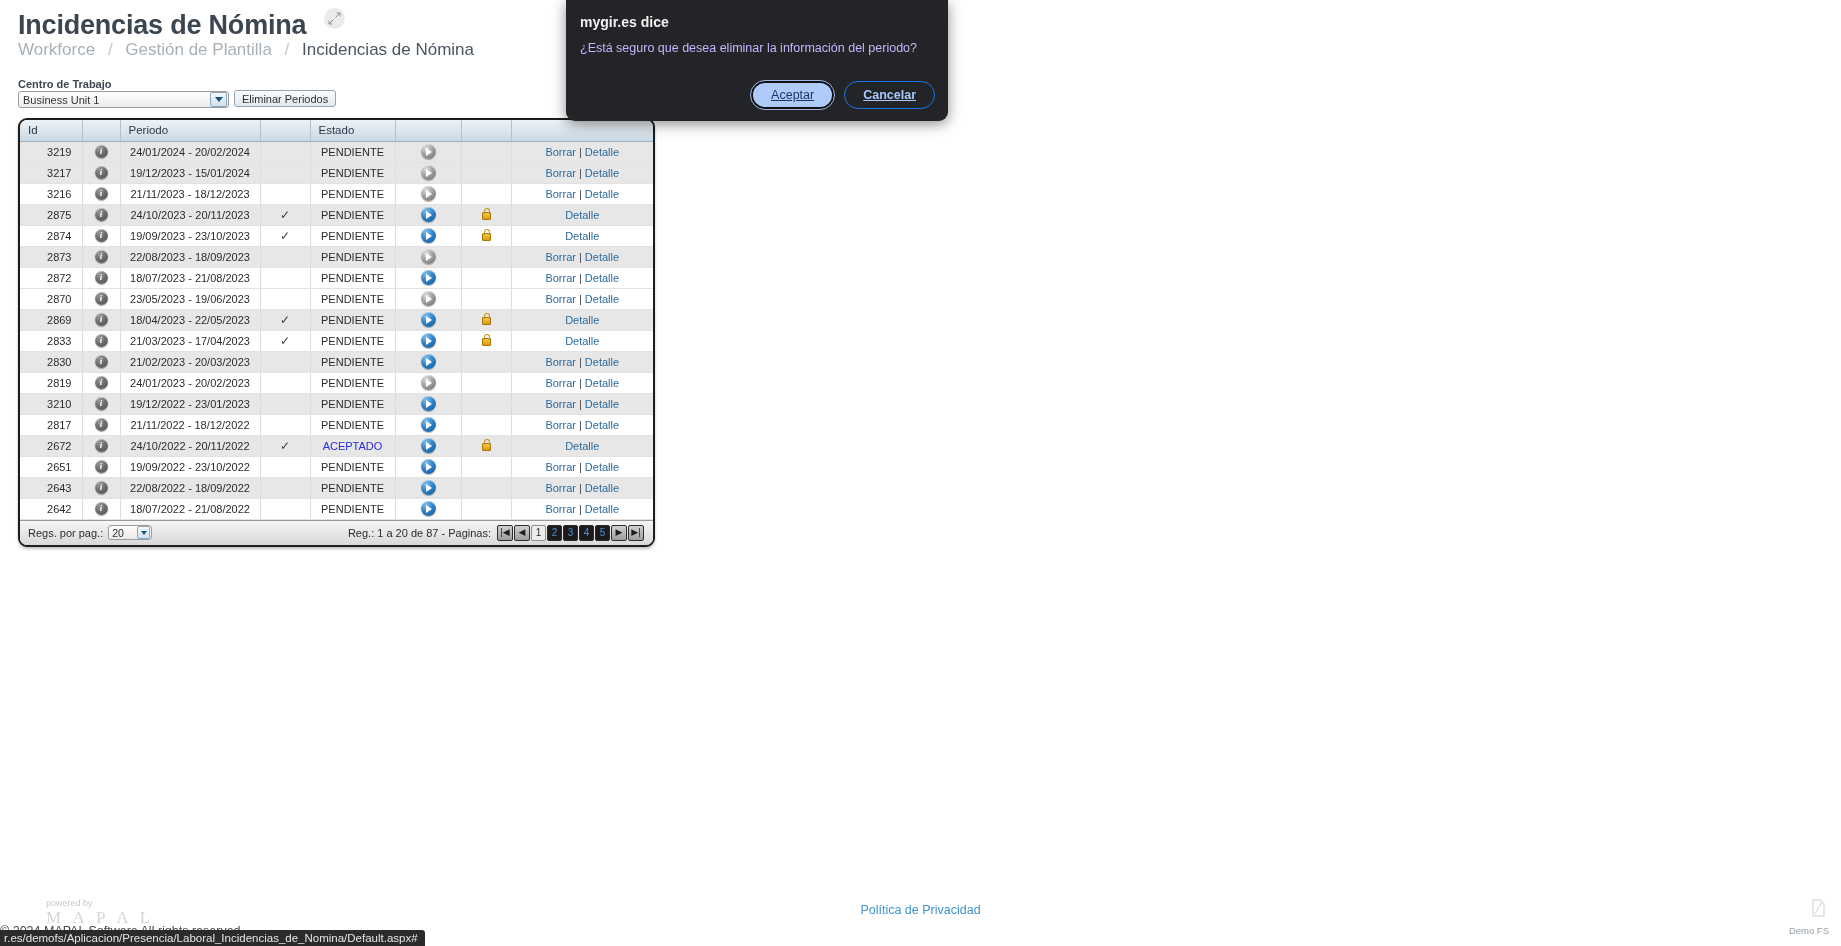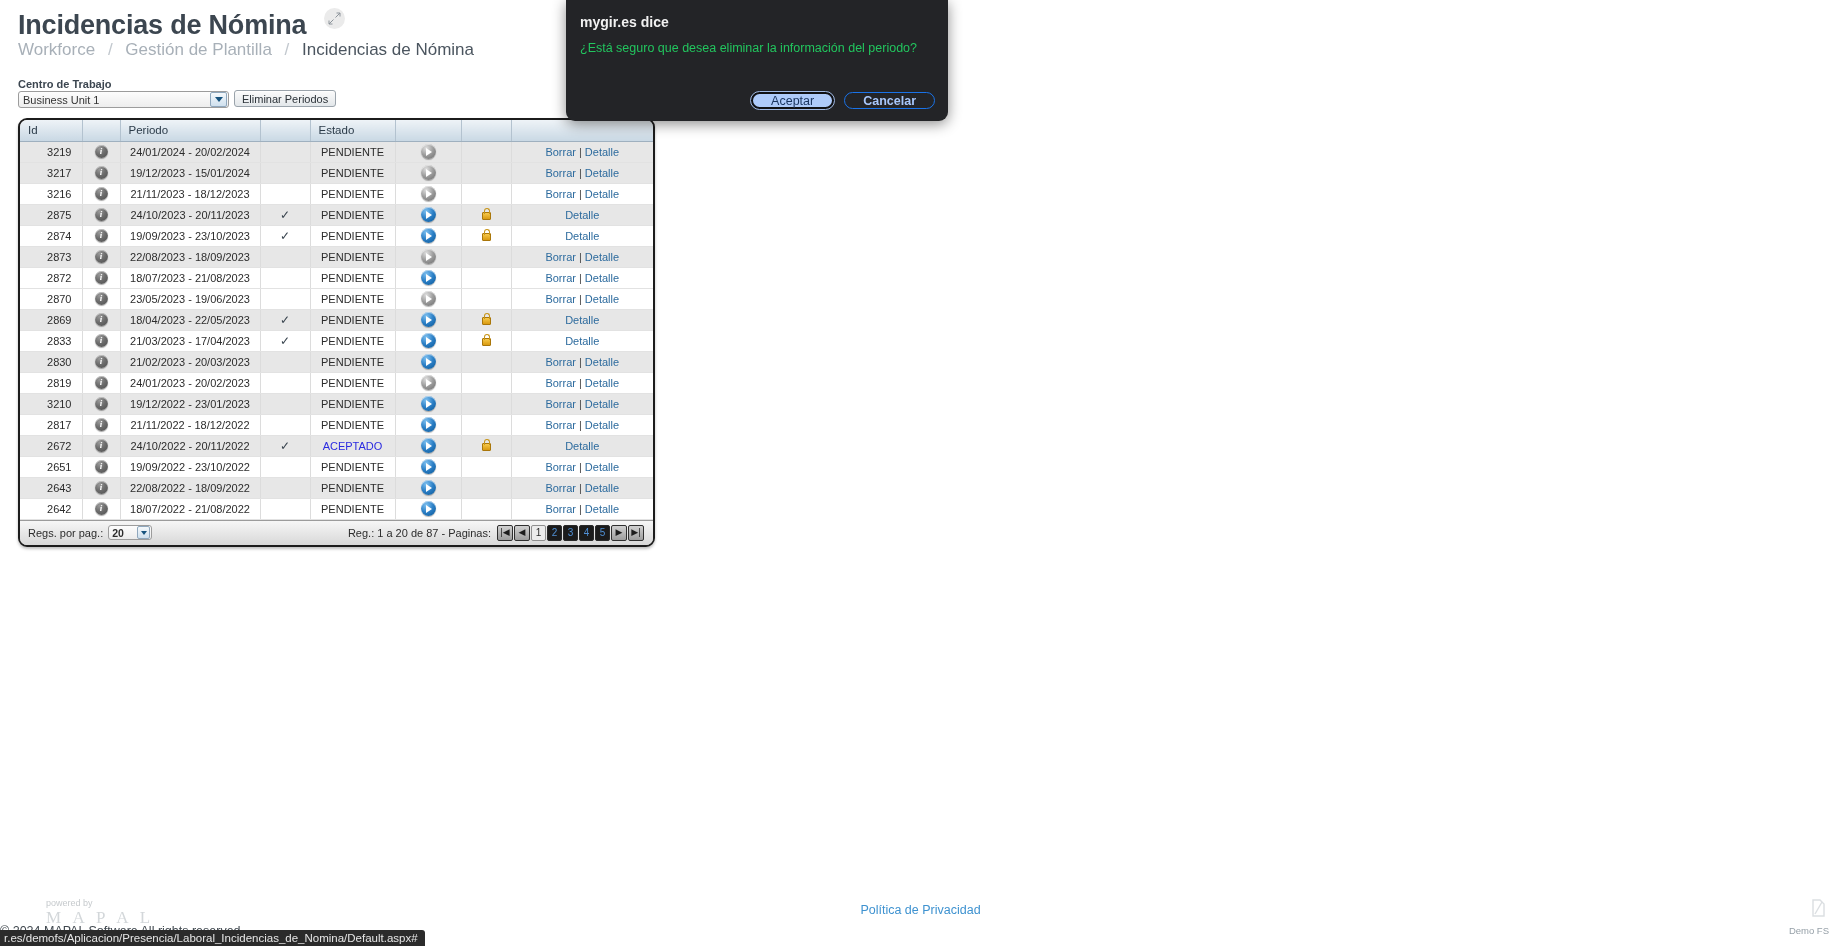--- a/index.html
+++ b/index.html
@@ -158,21 +158,21 @@
     border-top: 1px solid #9b9b9b;
     display: flex; align-items: center;
     padding: 0 8px; font-size: 11px; color: #2c2c2c;
   }
   .ppg-label { margin-right: 5px; }
   .ppg-select {
     width: 44px; height: 15px; display:flex; align-items:center;
     border: 1px solid #9c9c9c; border-radius: 3px;
     background: linear-gradient(to bottom,#fdfdfd 0%, #ebebeb 100%);
   }
-  .ppg-select .v { flex:1; padding-left:3px; font-size:10.5px;font-weight:bold; }
+  .ppg-select .v { flex:1; padding-left:3px; font-size:10.5px; }
   .ppg-select .a {
     width:13px; height:13px; margin-right:1px;
     border:1px solid #8fa7bd; border-radius:2px;
     background: linear-gradient(to bottom,#f4f8fb 0%, #cfe0ee 100%);
     display:flex; align-items:center; justify-content:center;
   }
   .ppg-select .a i {
     width:0;height:0;border-left:3px solid transparent;
     border-right:3px solid transparent;border-top:4px solid #16537e;
   }
@@ -235,30 +235,31 @@
     background:#232427; border-radius: 0 0 9px 9px;
     box-shadow: 0 3px 14px rgba(0,0,0,.45);
     color:#e8e8e8;
   }
   .dlg-title {
     position:absolute; left:14px; top:14px;
     font-size:14px; font-weight:bold; color:#f1f1f1;
   }
   .dlg-msg {
     position:absolute; left:14px; top:41px;
-    font-size:12.5px; color:#22c55e;
+    font-size:12.5px; color:#c4b5fd;
   }
   .dlg-btns {
     position:absolute; right:13px; bottom:12px;
     display:flex; gap:10px;
   }
   .dlg-btn {
-    height: 17px; padding: 0 18px; border-radius: 16px;
+    height: 28px; padding: 0 18px; border-radius: 16px;
     font-size: 12.5px; display:flex; align-items:center; justify-content:center;
     cursor:pointer;
+    text-decoration:underline;
   }
   .dlg-btn.primary {
     background:#aecbfa; color:#19345e;
     border: 2px solid #101114; outline: 1px solid #9fb9e3;
   }
   .dlg-btn.secondary {
     background:transparent; color:#a8c7fa;
     border: 1px solid #1a73e8; font-weight:bold;
   }
 </style>

